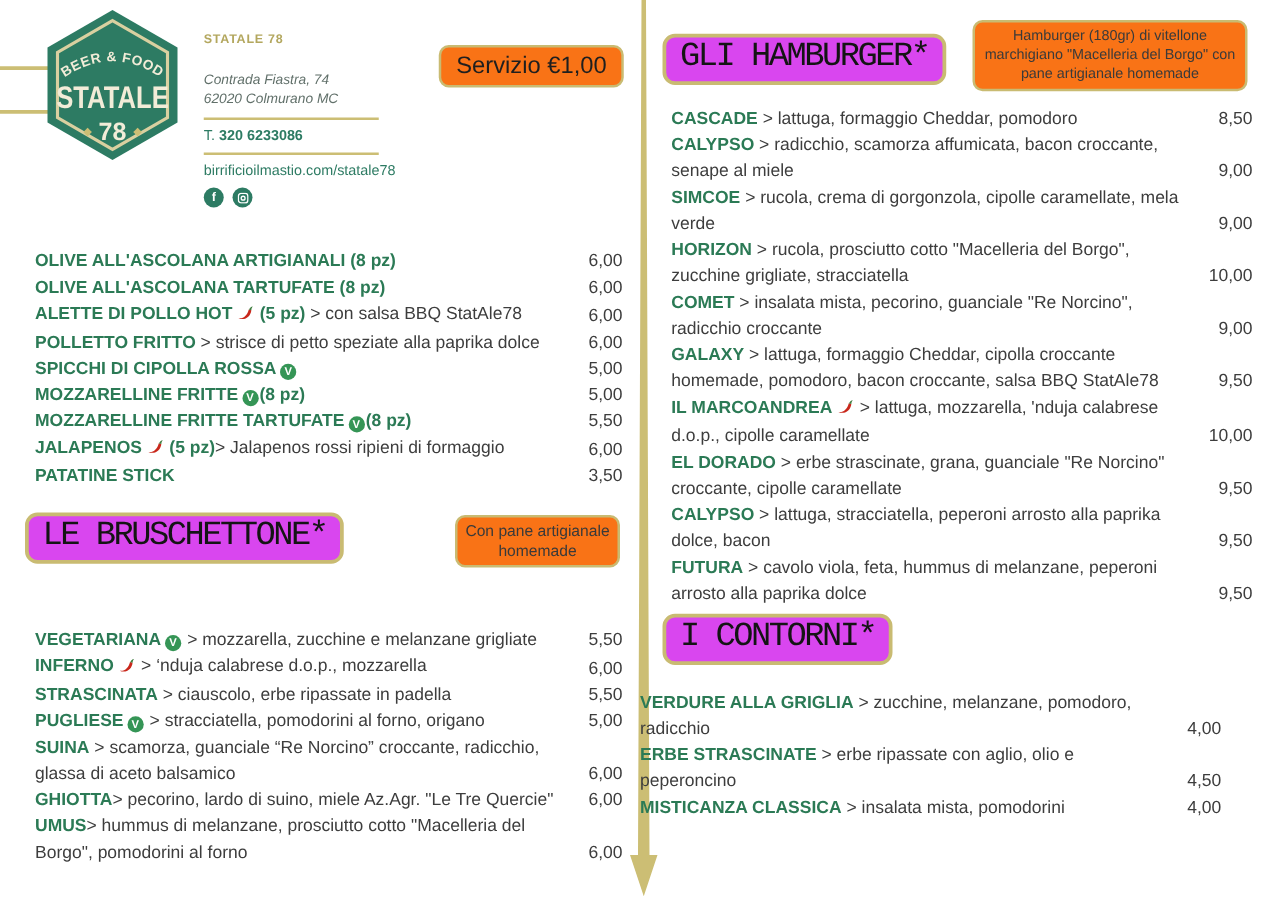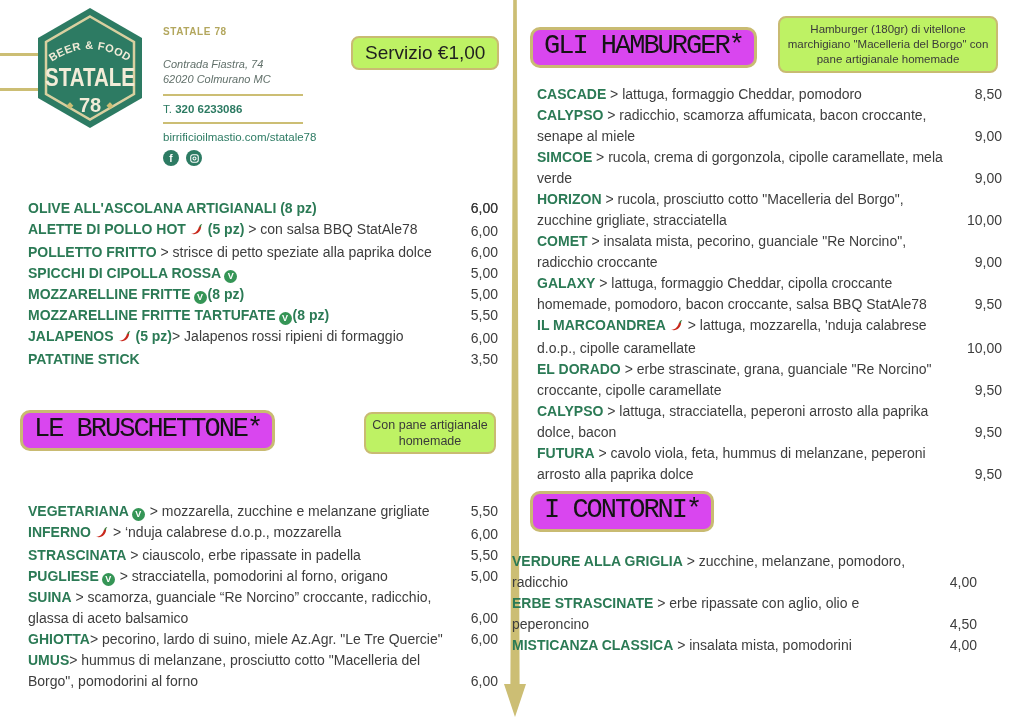--- a/index.html
+++ b/index.html
@@ -18,21 +18,21 @@
   .contact .addr{font-size:11px;font-style:italic;color:#61706a;line-height:15px;}
   .contact .rule{height:2px;background:#ccbe74;width:140px;margin:7px 0;}
   .contact .phone{font-size:11.5px;color:#2d7b63;}
   .contact .phone b{font-weight:bold;}
   .contact .web{font-size:11.5px;color:#2d7b63;}
   .socials{margin-top:7px;display:flex;gap:7px;}
   .soc{width:16px;height:16px;border-radius:50%;background:#2d7b63;color:#fff;display:flex;
        align-items:center;justify-content:center;font-size:10px;font-weight:bold;}
 
   
-  .badge{position:absolute;border:2px solid #c9bb72;border-radius:8px;background:#bef264;
+  .badge{position:absolute;border:2px solid #c9bb72;border-radius:8px;background:#f97316;
          color:#1f1f1f;text-align:center;z-index:2;}
   .badge.service{left:351px;top:36px;font-size:19px;padding:4px 12px;}
   .badge.bread{left:364px;top:412px;width:120px;font-size:12.5px;padding:3px 4px;line-height:16px;color:#3a3a3a;}
   .badge.burger-note{left:778px;top:16px;width:206px;font-size:11.5px;padding:4px 5px;line-height:15px;color:#3a3a3a;}
 
   
   .section-head{position:absolute;display:inline-block;border:3px solid #c9bb72;border-radius:10px;
         background:#d946ef;padding:1px 11px 4px 11px;font-family:"Liberation Mono","DejaVu Sans Mono",monospace;
         font-size:27px;letter-spacing:-2px;color:#141414;z-index:2;white-space:nowrap;}
 
@@ -101,20 +101,21 @@
   <div class="badge burger-note">Hamburger (180gr) di vitellone marchigiano "Macelleria del Borgo" con pane artigianale homemade</div>
   <div class="section-head" style="left:530px;top:491px;">I CONTORNI*</div>
 
   <div class="items" style="left:28px;top:198px;width:470px;">
     <div class="item">
       <span class="iname">OLIVE ALL'ASCOLANA ARTIGIANALI (8 pz)</span>
       <span class="price">6,00</span>
     </div>
 
     <div class="item">
+      <span class="iname">OLIVE ALL'ASCOLANA TARTUFATE (8 pz)</span>
       <span class="price">6,00</span>
     </div>
 
     <div class="item">
       <span class="iname">ALETTE DI POLLO HOT</span><span class="icon-chili"><svg width="14" height="14" viewBox="0 0 20 20">
             <path d="M2.5,16.5 C8,17.5 13,13 14.3,6.5 L17.2,7.3 C16.8,14 10,20 2.5,16.5 Z" fill="#c9281c"></path>
             <path d="M14.6,6.9 C15.3,4.3 16.8,3.3 19,3.0 C17.4,4.9 17.3,5.7 17.3,7.5 Z" fill="#3e7d3e"></path>
           </svg></span><span class="iname"> (5 pz)</span><span class="desc"> &gt; con salsa BBQ StatAle78</span>
       <span class="price">6,00</span>
     </div>

